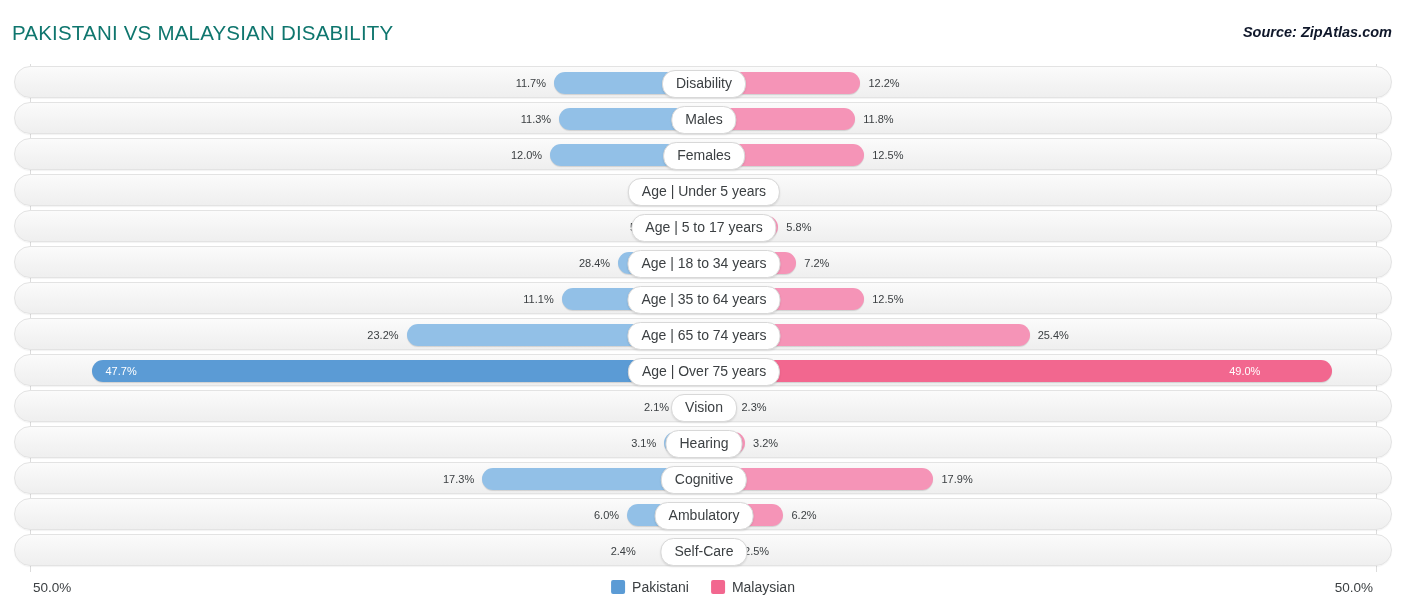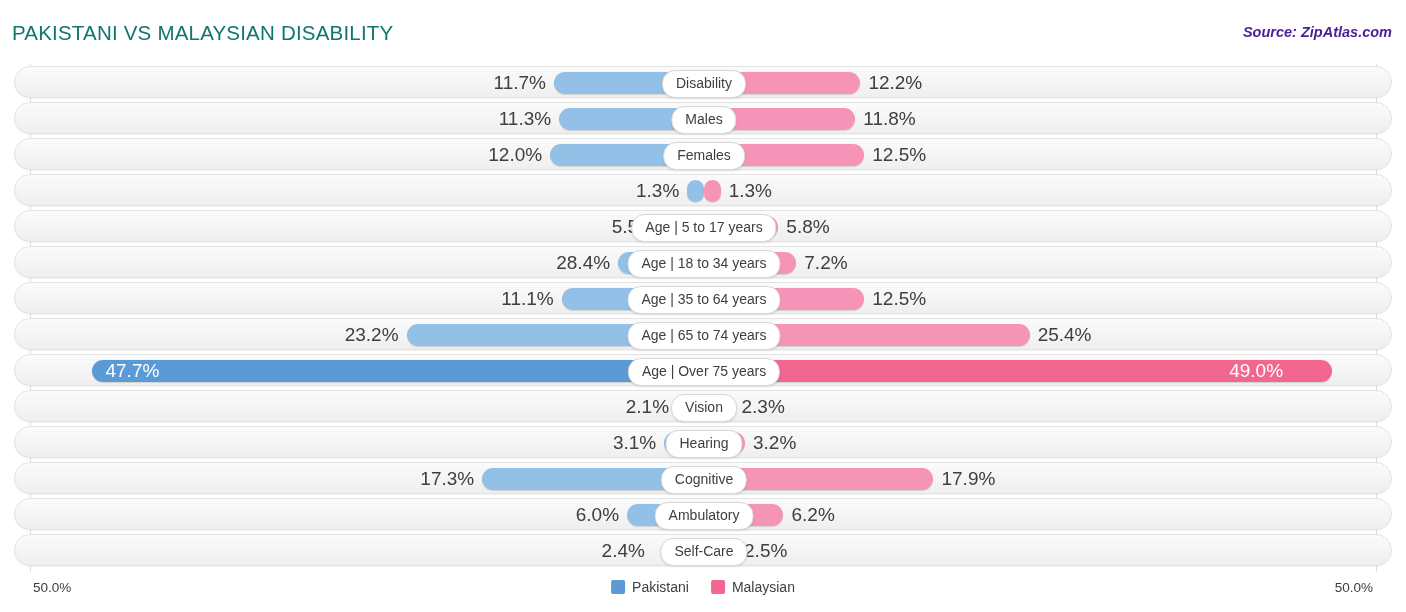--- a/index.html
+++ b/index.html
@@ -13,21 +13,21 @@
 
   
   .header{position:absolute;left:0;top:0;width:1406px;height:60px;}
   .title{
     position:absolute;left:12px;top:21px;
     font-size:20.5px;color:#0f766e;letter-spacing:.2px;
     white-space:nowrap;font-weight:400;
   }
   .source{
     position:absolute;right:14px;top:24px;
-    font-size:14.5px;color:#4c1d95;font-style:italic;font-weight:bold;
+    font-size:14.5px;color:#0f172a;font-style:italic;font-weight:bold;
     white-space:nowrap;
   }
 
   
   .plot{position:absolute;left:0;top:60px;width:1406px;height:512px;}
   .gridline{position:absolute;top:4px;height:508px;width:1px;background:#dcdcdc;}
   .gridline.left{left:30px;}
   .gridline.right{left:1376px;}
 
   .row{
@@ -45,21 +45,21 @@
     border-radius:11px;
     box-shadow:0 1px 1px rgba(0,0,0,0.13);
   }
   .bar.left{background:#92c0e7;}
   .bar.right{background:#f594b7;}
   .bar.left.hi{background:#5b9bd5;}
   .bar.right.hi{background:#f2678f;}
 
   .val{
     position:absolute;top:5px;height:22px;line-height:22px;
-    font-size:19px;color:#3c4043;white-space:nowrap;
+    font-size:11px;color:#3c4043;white-space:nowrap;
   }
   .val.left{text-align:right;}
   .val.right{text-align:left;}
   .val.inset{color:#ffffff;}
 
   .cat{
     position:absolute;top:3px;left:50%;transform:translateX(-50%);
     height:26px;line-height:25px;
     padding:0 13px;border-radius:13px;
     background:#ffffff;border:1px solid #d8d8d8;
@@ -120,20 +120,21 @@
             <div class="val right" style="left: 857.25px; width: 84px;">12.5%</div>
             <div class="cat">Females</div>
           </div>
         </div>
         <div class="row" style="top: 114px;">
           <div class="barwrap">
             <div class="bar left" style="left: 672.334px; width: 16.666px;"></div>
             <div class="bar right" style="left: 689px; width: 16.666px;"></div>
             <div class="val left" style="left: 580.334px; width: 84px;">1.3%</div>
             <div class="val right" style="left: 713.666px; width: 84px;">1.3%</div>
+            <div class="cat">Age | Under 5 years</div>
           </div>
         </div>
         <div class="row" style="top: 150px;">
           <div class="barwrap">
             <div class="bar left" style="left: 618.49px; width: 70.51px;"></div>
             <div class="bar right" style="left: 689px; width: 74.356px;"></div>
             <div class="val left" style="left: 556px; width: 84px;">5.5%</div>
             <div class="val right" style="left: 771.356px; width: 84px;">5.8%</div>
             <div class="cat">Age | 5 to 17 years</div>
           </div>

